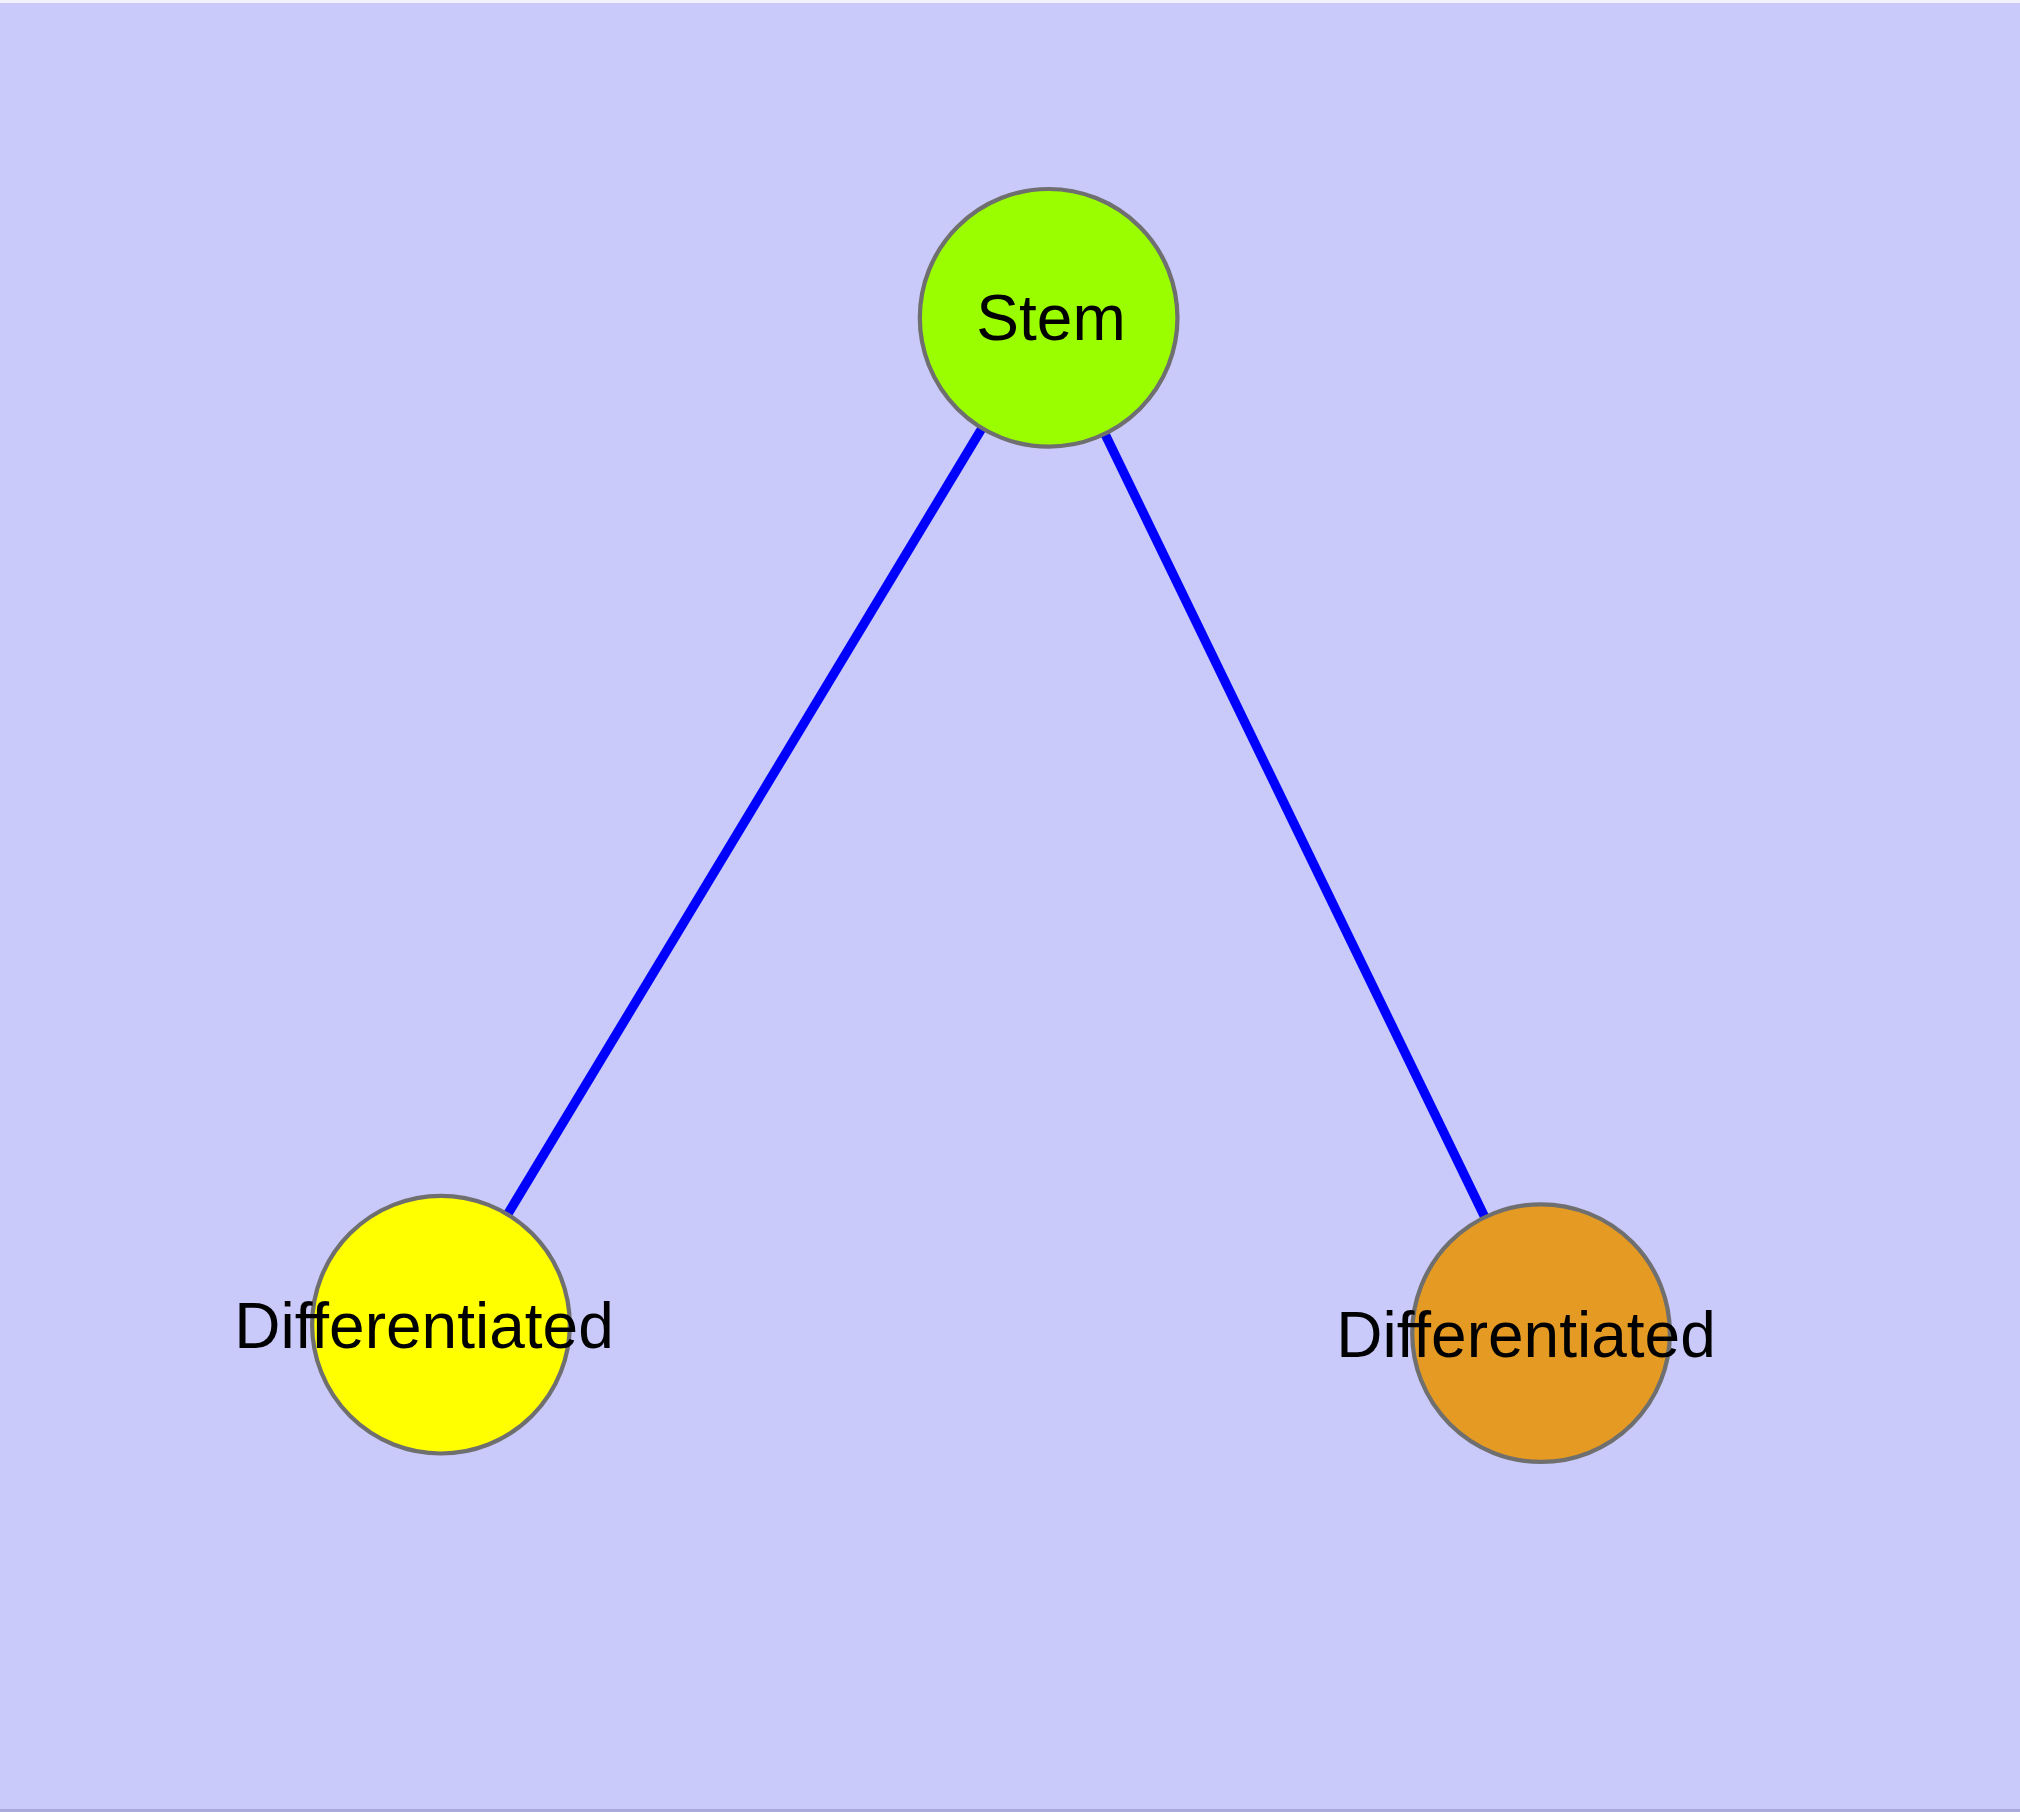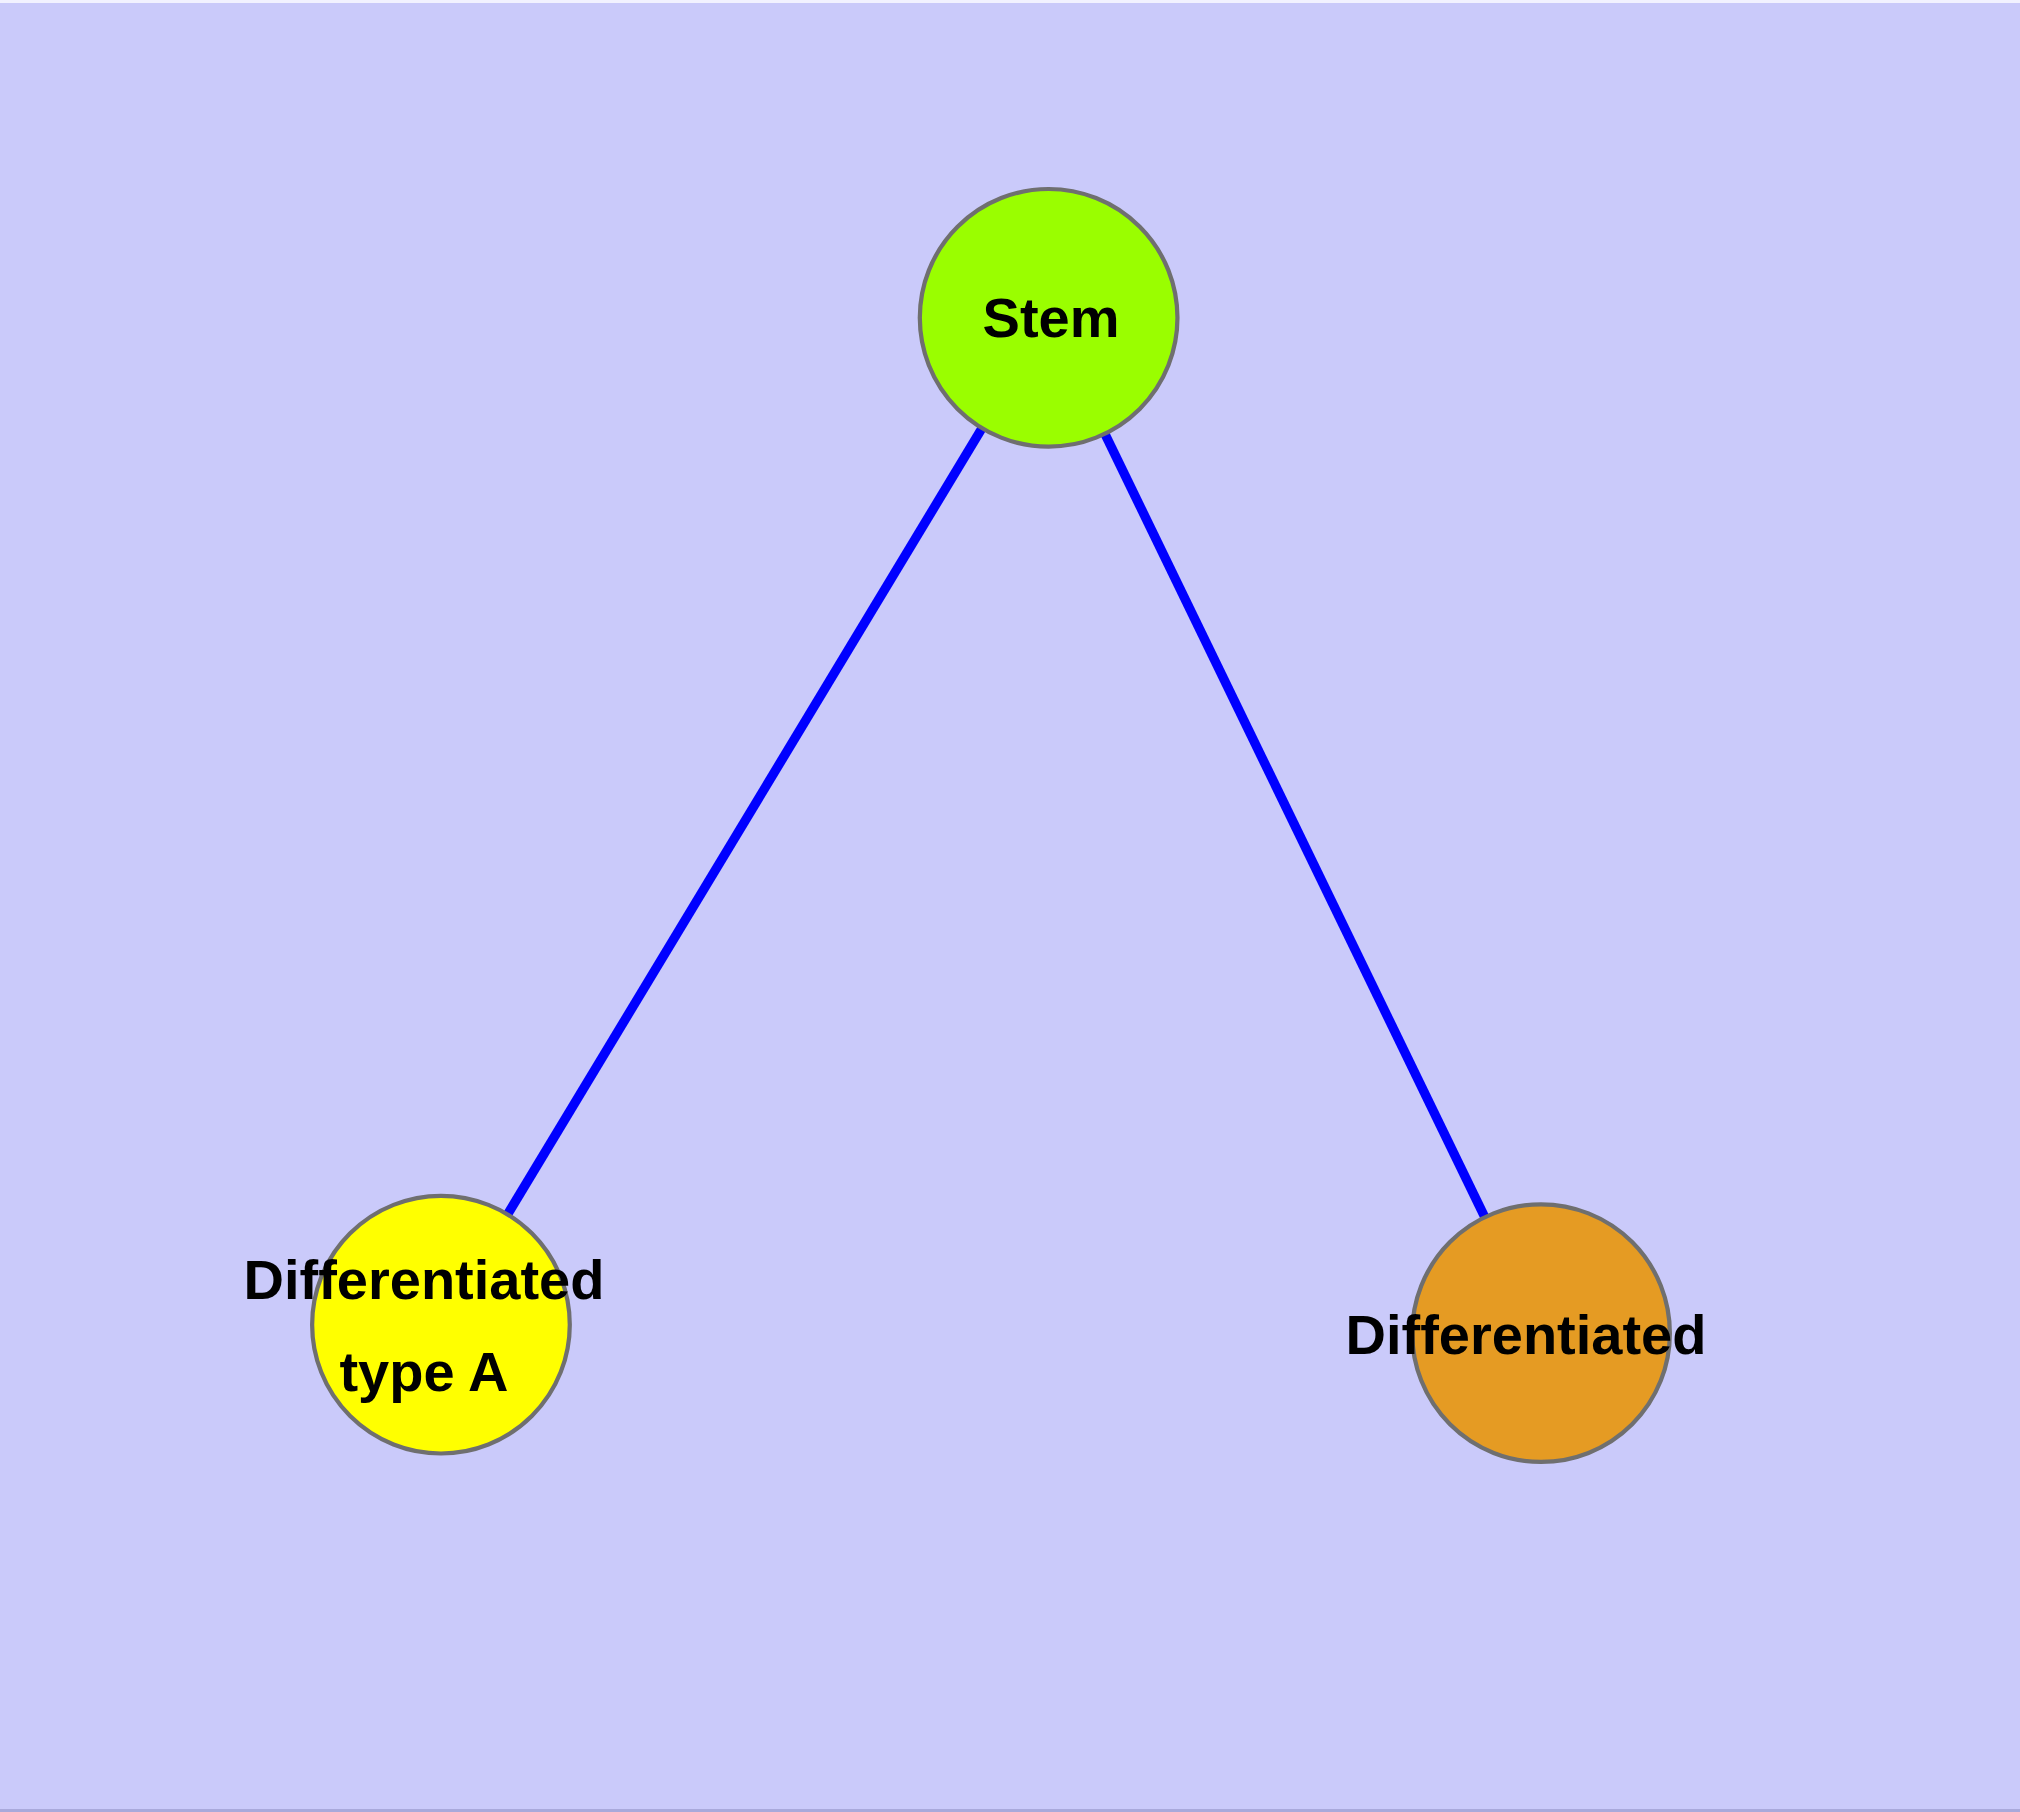--- a/index.html
+++ b/index.html
@@ -24,22 +24,22 @@
     display: block;
   }
   .node-circle {
     stroke: #6F6F6F;
     stroke-width: 5;
   }
   .node-label {
     position: absolute;
     transform: translate(-50%, -50%);
     text-align: center;
-    font-weight: bold;
-    font-size: 56px;
+    font-weight: normal;
+    font-size: 64px;
     line-height: 92px;
     color: #000000;
     white-space: nowrap;
   }
   .node-label span { display: block; }
   .edge-artifact-top {
     position: absolute;
     left: 0; top: 0;
     width: 100%; height: 2.5px;
     background: #F2F2FF;
@@ -65,21 +65,20 @@
     <circle class="node-circle" cx="520" cy="1563" r="152" fill="#FFFF00" stroke="#6F6F6F" stroke-width="5"></circle>
     <circle class="node-circle" cx="1818" cy="1573" r="152" fill="#E59B23" stroke="#6F6F6F" stroke-width="5"></circle>
   </svg>
 
   <div class="node-label" style="left:1051px; top:318px;">
     <span>Stem</span>
   </div>
 
   <div class="node-label" style="left:424px; top:1326px;">
     <span>Differentiated</span>
-    <span>type A</span>
   </div>
 
   <div class="node-label" style="left:1526px; top:1335px;">
     <span>Differentiated</span>
   </div>
 
   <div class="edge-artifact-top"></div>
   <div class="edge-artifact-bottom"></div>
 
 </div>

